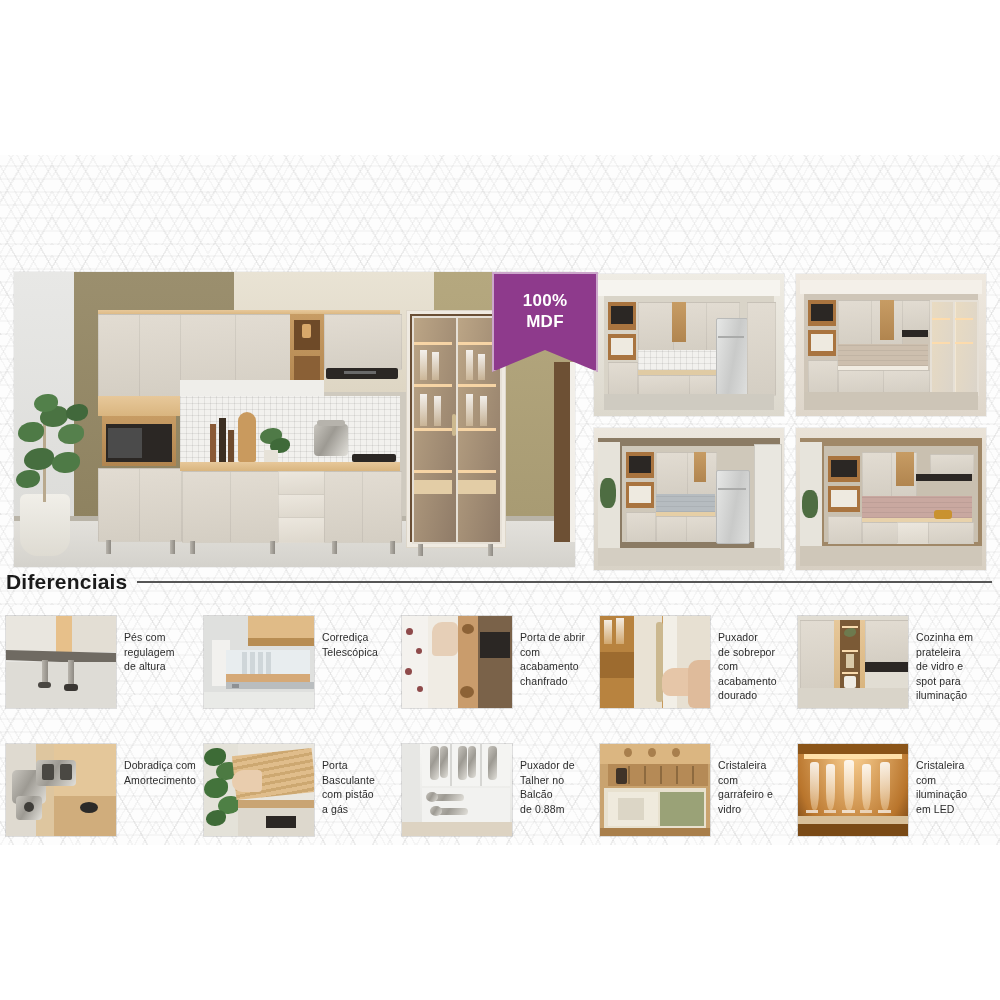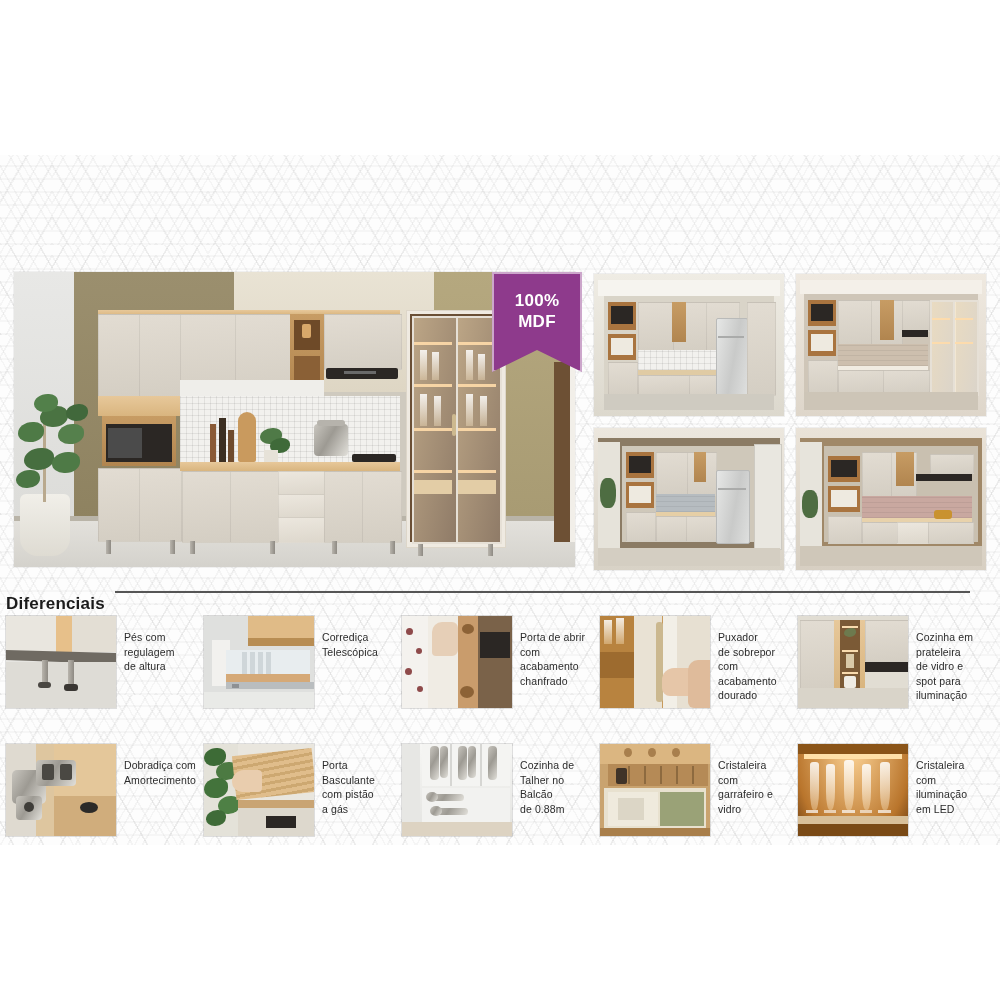--- a/index.html
+++ b/index.html
@@ -51,35 +51,35 @@
       #f2f1ee;}
   .glassdoor{background:linear-gradient(100deg,rgba(255,236,200,.55),rgba(255,255,255,.25));
              border:2px solid #e6e0d6;}
   .dark{background:#2b2724;}
   .leg{background:linear-gradient(90deg,#b9b5ad,#8e8a83);}
   .plant-pot{background:linear-gradient(180deg,#f1efe9,#dedbd2);border-radius:6px 6px 18px 18px;}
   .leaf{background:#4e7a46;border-radius:60% 40% 55% 45%;}
   .fridge{background:linear-gradient(100deg,#e6e7e6,#c9cac9 55%,#dedfde);border:1px solid #b9bab9;border-radius:2px;}
 
   
-  #mdf-badge{position:absolute;left:492px;top:272px;width:90px;height:100px;z-index:9;}
+  #mdf-badge{position:absolute;left:492px;top:272px;width:106px;height:100px;z-index:9;}
   #mdf-badge .rib{position:absolute;inset:0;background:#8e3a8c;
       clip-path:polygon(0 0,100% 0,100% 100%,50% 78%,0 100%);
       box-shadow:inset 0 0 0 2px rgba(255,255,255,.55);}
   #mdf-badge .txt{position:absolute;left:0;right:0;top:18px;text-align:center;color:#fff;
       font-weight:bold;font-size:17px;line-height:21px;letter-spacing:.3px;}
 
   
   .sec-title{position:absolute;z-index:6;display:flex;align-items:center;gap:10px;}
   .sec-title .t{font-size:15px;font-weight:bold;color:#1b1b1b;letter-spacing:.2px;white-space:nowrap;}
   .sec-title .rule{height:2px;background:#2a2a2a;}
   #mod-title{left:596px;top:242px;}
   #mod-title .rule{width:280px;}
   #dif-title{left:6px;top:570px;}
-  #dif-title .t{font-size:17px;margin-top:24px;}
+  #dif-title .t{font-size:21px;}
   #dif-title .rule{width:855px;background:#555;}
 
   
   #mod-grid{position:absolute;left:594px;top:274px;width:392px;height:316px;z-index:5;
             display:grid;grid-template-columns:190px 190px;grid-template-rows:142px 142px;gap:12px;}
   .mod-cell{position:relative;overflow:hidden;background:#ded9cf;box-shadow:0 0 0 1px rgba(0,0,0,.06);}
 
   
   #dif-rows{position:absolute;left:0;top:616px;width:1000px;z-index:5;}
   .dif-row{display:flex;align-items:flex-start;height:110px;padding-left:6px;box-sizing:border-box;}
@@ -506,21 +506,21 @@
           <div class="ph metal" style="left:66px;top:2px;width:8px;height:32px;border-radius:4px;"></div>
           <div class="ph metal" style="left:86px;top:2px;width:9px;height:34px;border-radius:4px;"></div>
           <div class="ph" style="left:20px;top:44px;width:88px;height:34px;background:#f2f2f0;"></div>
           <div class="ph metal" style="left:26px;top:50px;width:36px;height:7px;border-radius:4px;"></div>
           <div class="ph metal" style="left:24px;top:48px;width:12px;height:10px;border-radius:50%;"></div>
           <div class="ph metal" style="left:30px;top:64px;width:36px;height:7px;border-radius:4px;"></div>
           <div class="ph metal" style="left:28px;top:62px;width:12px;height:10px;border-radius:50%;"></div>
           <div class="ph" style="left:0;top:78px;width:110px;height:14px;background:#ddd3c2;"></div>
         </div>
         <div class="dif-cap">
-          <div>Cozinha de</div>
+          <div>Puxador de</div>
           <div>Talher no</div>
           <div>Balcão</div>
           <div>de 0.88m</div>
         </div>
       </div>
 
       <div class="dif-item">
         <div class="dif-thumb">
           <div class="ph" style="left:0;top:0;width:110px;height:92px;background:#c9a36f;"></div>
           <div class="ph" style="left:0;top:0;width:110px;height:20px;background:#dbb681;"></div>

